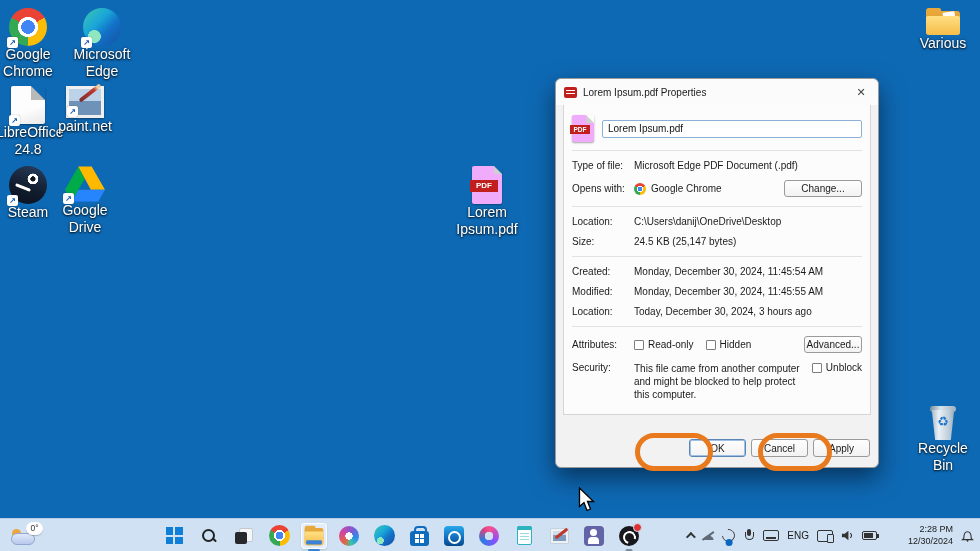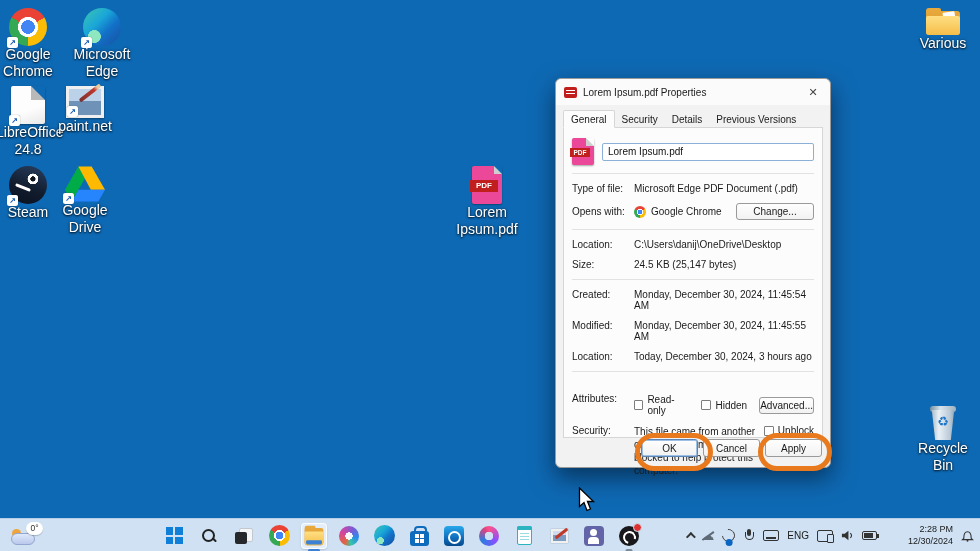--- a/index.html
+++ b/index.html
@@ -38,21 +38,21 @@
     background:linear-gradient(90deg,#7a3030, #c0392b 70%, #e8c9a0 85%, #e8c9a0);
     transform:rotate(-38deg); border-radius:2px; }
 
   .steamball { width:38px; height:38px; border-radius:50%;
     background:
       radial-gradient(circle at 63% 34%, #10161f 0 7%, #ffffff 8% 15%, rgba(0,0,0,0) 16%),
       linear-gradient(200deg,#2a3f5f 0%, #101b2c 60%, #0a1220 100%); position:relative; }
   .steamball::after { content:""; position:absolute; left:16%; top:52%; width:42%; height:8%;
     background:#fff; border-radius:3px; transform:rotate(22deg); }
 
-  .pdfpage { background:#ec4899; border-radius:2px; position:relative; box-shadow:0 1px 2px rgba(0,0,0,.35); }
+  .pdfpage { background:#f0abfc; border-radius:2px; position:relative; box-shadow:0 1px 2px rgba(0,0,0,.35); }
   .pdfpage .band { position:absolute; left:-2px; right:4px; top:38%; background:#c11e1e; color:#fff;
     font-weight:bold; text-align:center; }
   .pdfpage::after { content:""; position:absolute; top:0; right:0; border-left:8px solid #cfcfcf;
     border-top:8px solid #0e69b4; }
   .pdfpage.onwhite::after { border-top-color:#fcfcfc; }
 
   .folder { position:relative; width:34px; height:27px; }
   .folder .back { position:absolute; inset:0; top:3px; background:linear-gradient(180deg,#e8a93c,#d9952b);
     border-radius:3px; }
   .folder .tab { position:absolute; left:0; top:0; width:15px; height:7px; background:#e8a93c;
@@ -64,21 +64,21 @@
 
   .bin { position:relative; width:28px; height:34px; margin:0 auto; }
   .bin .body { position:absolute; inset:4px 0 0 0; clip-path:polygon(10% 0, 90% 0, 78% 100%, 22% 100%);
     background:linear-gradient(90deg,#8fa6b6,#eaf1f7 35%,#b9c9d6 75%,#7e95a6); }
   .bin .lid { position:absolute; top:0; left:1px; right:1px; height:6px; border-radius:3px;
     background:linear-gradient(90deg,#77909f,#d9e4ec 40%,#9db2c0); }
   .bin .glyph { position:absolute; left:0; right:0; top:9px; text-align:center; font-size:13px;
     color:#1d76c8; line-height:1; }
 
   
-  .dialog { position:absolute; left:555px; top:78px; width:276px; height:390px; background:#f2f2f2;
+  .dialog { position:absolute; left:555px; top:78px; width:324px; height:390px; background:#f2f2f2;
     border:1px solid #9a9a9a; border-radius:6px; box-shadow:0 10px 24px rgba(0,0,10,.5);
     font-size:10px; color:#1a1a1a; }
   .titlebar { display:flex; align-items:center; height:26px; padding:0 8px; background:#fbfbfb;
     border-radius:6px 6px 0 0; }
   .pdfmini { width:13px; height:11px; background:#c11e1e; border-radius:2px; margin-right:6px;
     position:relative; flex:0 0 auto; }
   .pdfmini::after { content:""; position:absolute; left:2px; top:3px; right:2px; height:1.5px;
     background:#fff; box-shadow:0 3px 0 #fff; }
   .titletext { flex:1; font-size:10px; color:#1a1a1a; }
   .closebtn { width:18px; height:18px; text-align:center; line-height:18px; font-size:11px; color:#444; }
@@ -292,26 +292,20 @@
     <div class="lbl">Recycle Bin</div>
   </div>
 
   <div class="dialog">
     <div class="titlebar">
       <div class="pdfmini"></div>
       <div class="titletext">Lorem Ipsum.pdf Properties</div>
       <div class="closebtn">✕</div>
     </div>
 
-    <div class="tabstrip">
-      <div class="tab active">General</div>
-      <div class="tab">Security</div>
-      <div class="tab">Details</div>
-      <div class="tab">Previous Versions</div>
-    </div>
 
     <div class="tabpage">
       <div class="namerow">
         <div class="pdfpage onwhite" style="width:22px;height:27px;flex:0 0 auto;">
           <div class="band" style="height:9px;font-size:6.5px;line-height:9px;">PDF</div>
         </div>
         <input type="text" value="Lorem Ipsum.pdf" style="">
       </div>
 
       <div class="sep"></div>
@@ -352,21 +346,21 @@
       </div>
       <div class="prow">
         <div class="plabel">Location:</div>
         <div class="pvalue">Today, December 30, 2024, 3 hours ago</div>
       </div>
 
       <div class="sep"></div>
 
       <div class="prow" style="align-items:center;">
         <div class="plabel">Attributes:</div>
-        <div class="pvalue" style="display:flex;align-items:center;gap:12px;margin-top:13px;">
+        <div class="pvalue" style="display:flex;align-items:center;gap:12px;">
           <span class="chk">
             <span class="box"></span>
             <span>Read-only</span>
           </span>
           <span class="chk">
             <span class="box"></span>
             <span>Hidden</span>
           </span>
           <button class="btn small" style="margin-left:auto;width:58px;padding:0;">Advanced...</button>
         </div>

